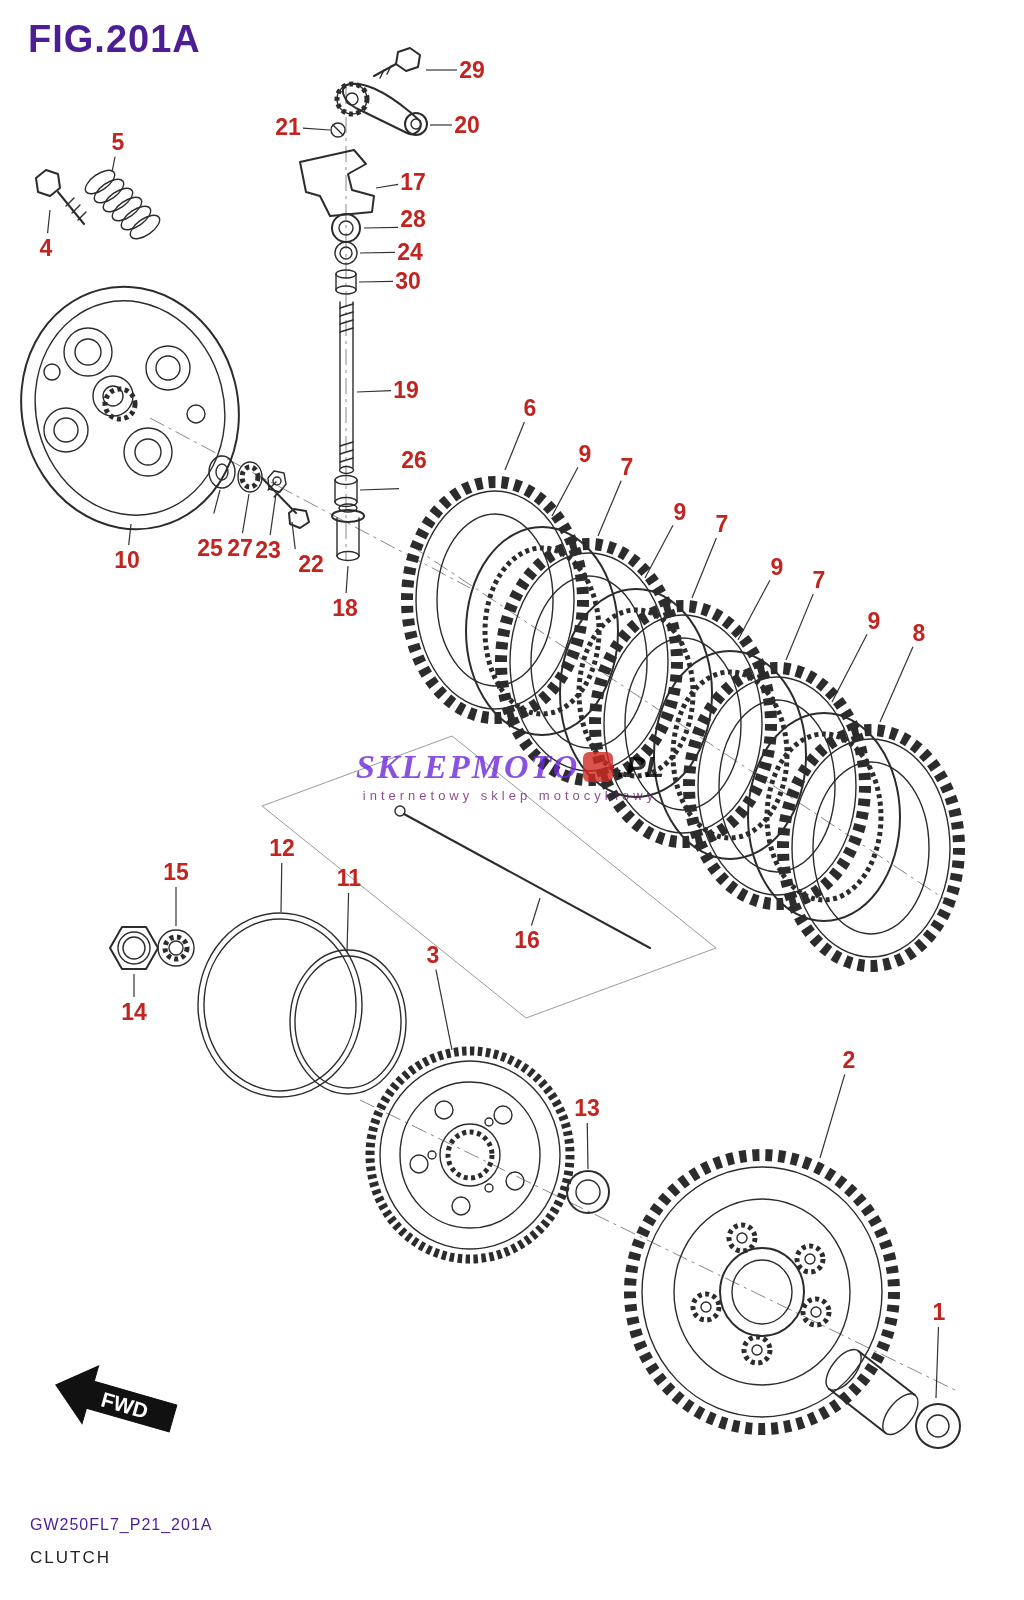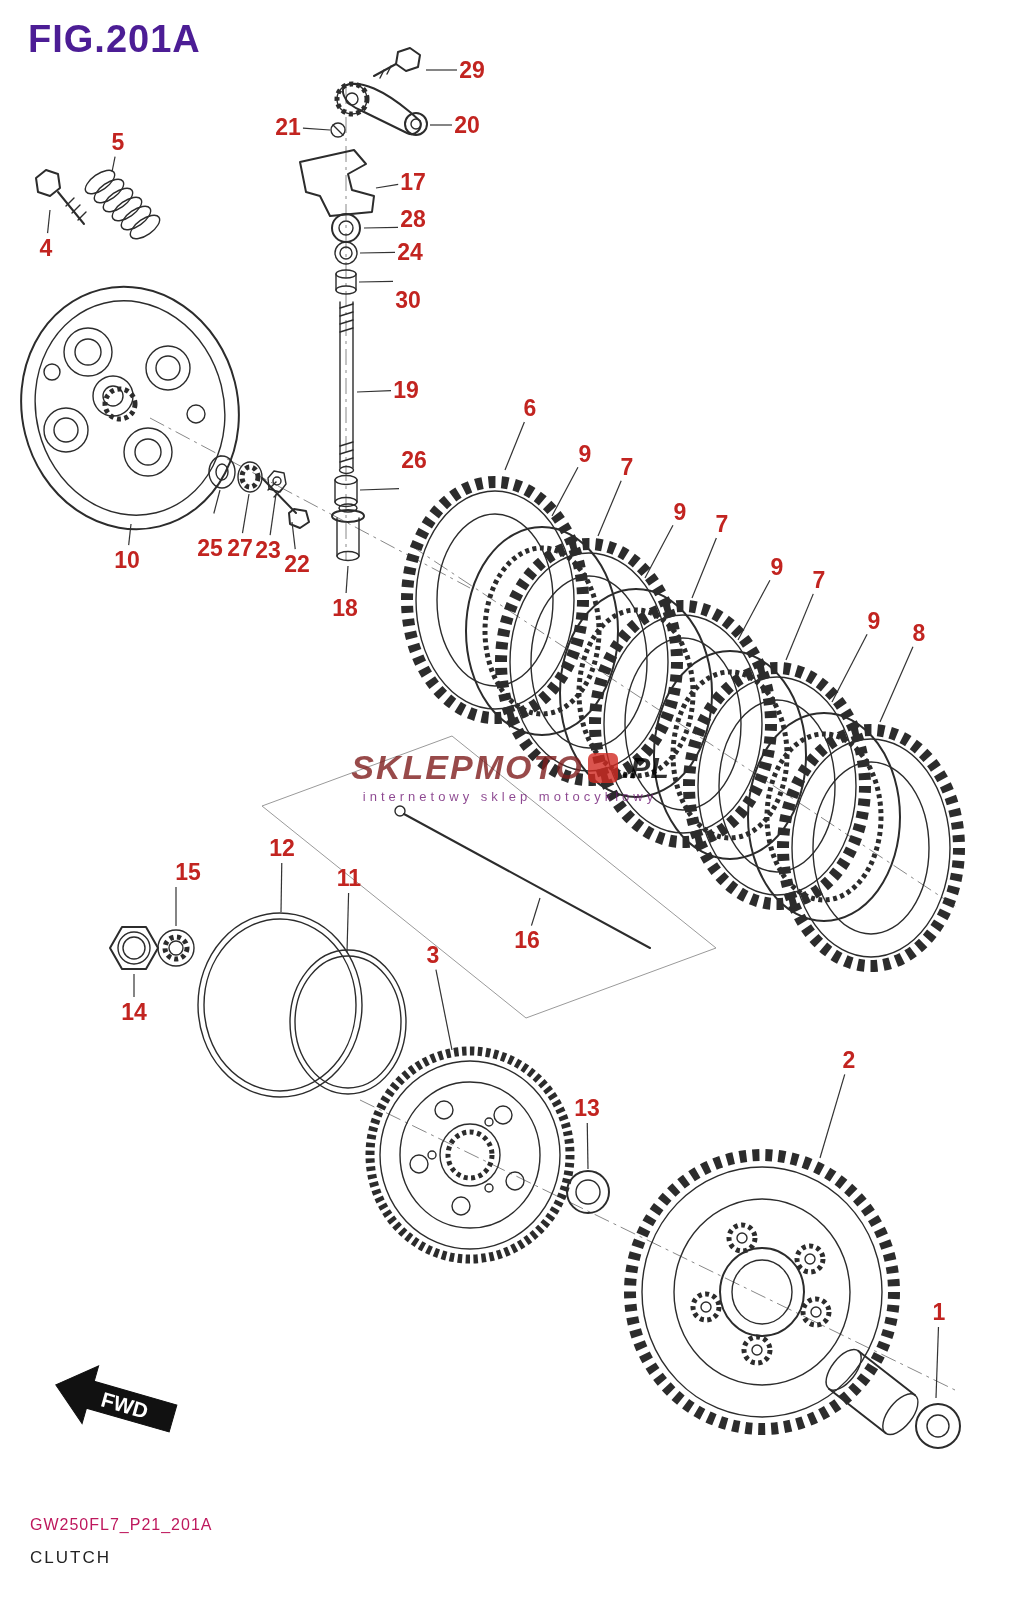--- a/index.html
+++ b/index.html
@@ -1,42 +1,42 @@
 <!DOCTYPE html>
 <html><head>
 <meta charset="utf-8">
 <style>
   html,body{margin:0;padding:0;background:#e8e8e8;}
   #page{position:relative;width:1024px;height:1600px;background:#ffffff;overflow:hidden;
         font-family:"Liberation Sans",sans-serif;margin:0 auto;}
   
   .fig-title{position:absolute;left:28px;top:18px;font-size:38px;font-weight:800;
              letter-spacing:1px;color:#4c1d95;}
-  .doc-code{position:absolute;left:30px;top:1516px;font-size:16px;color:#be185d;letter-spacing:1px;}
+  .doc-code{position:absolute;left:30px;top:1516px;font-size:16px;color:#4c1d95;letter-spacing:1px;}
   .doc-name{position:absolute;left:30px;top:1548px;font-size:17px;color:#222;letter-spacing:2px;}
   
   .callout{position:absolute;transform:translate(-50%,-50%);color:#c22420;
            font-size:23px;font-weight:bold;line-height:1;white-space:nowrap;}
   #callout-layer{position:absolute;inset:0;pointer-events:none;}
   #leader-layer{position:absolute;inset:0;pointer-events:none;}
   #leader-layer line{stroke:#333;stroke-width:1.2;}
   
   svg .ln{fill:none;stroke:#2c2c2c;stroke-width:2;stroke-linejoin:round;stroke-linecap:round;}
   svg .thin{stroke-width:1.4;}
   svg .teeth{fill:none;stroke:#2c2c2c;stroke-width:12;stroke-dasharray:7 6;}
   svg .teeth-fine{fill:none;stroke:#2c2c2c;stroke-width:9;stroke-dasharray:4.5 3.5;}
   svg .spline{fill:none;stroke:#2c2c2c;stroke-width:5;stroke-dasharray:4 3.5;}
   svg .axis{fill:none;stroke:#888;stroke-width:1;stroke-dasharray:16 5 3 5;}
   svg .guide{fill:none;stroke:#9a9a9a;stroke-width:1;}
   svg .fwd{fill:#111;stroke:#111;}
   svg .fwd-text{fill:#fff;font-family:"Liberation Sans",sans-serif;font-weight:bold;font-size:21px;}
   
   .watermark{position:absolute;left:300px;top:748px;width:420px;text-align:center;opacity:.8;}
   .wm-row{display:flex;align-items:center;justify-content:center;gap:4px;}
-  .wm-brand{font-size:34px;font-weight:bold;font-style:italic;color:#7f1d1d;letter-spacing:2px;}
+  .wm-brand{font-size:34px;font-weight:bold;font-style:italic;color:#6d28d9;letter-spacing:2px;font-family:Liberation Serif, serif;}
   .wm-badge{display:inline-block;width:30px;height:30px;background:#d22a22;border-radius:6px;}
   .wm-suffix{font-size:30px;font-weight:bold;font-style:italic;color:#000000;}
   .wm-tagline{margin-top:2px;font-size:13px;letter-spacing:4px;color:#701a75;}
 </style>
 </head>
 <body>
 
 <div id="page">
 
   
@@ -325,42 +325,42 @@
     </svg>
 
   
   <div id="callout-layer">
       <div class="callout" style="left: 472px; top: 70px;">29</div>
       <div class="callout" style="left: 288px; top: 127px;">21</div>
       <div class="callout" style="left: 467px; top: 125px;">20</div>
       <div class="callout" style="left: 413px; top: 182px;">17</div>
       <div class="callout" style="left: 413px; top: 219px;">28</div>
       <div class="callout" style="left: 410px; top: 252px;">24</div>
-      <div class="callout" style="left: 408px; top: 281px; margin-top: 19px;">30</div>
+      <div class="callout" style="left: 408px; top: 281px;">30</div>
       <div class="callout" style="left: 406px; top: 390px;">19</div>
       <div class="callout" style="left: 414px; top: 460px;">26</div>
       <div class="callout" style="left: 118px; top: 142px;">5</div>
       <div class="callout" style="left: 46px; top: 248px;">4</div>
       <div class="callout" style="left: 127px; top: 560px;">10</div>
       <div class="callout" style="left: 210px; top: 528px; margin-top: 20px;">25</div>
       <div class="callout" style="left: 240px; top: 548px;">27</div>
       <div class="callout" style="left: 268px; top: 550px;">23</div>
-      <div class="callout" style="left: 297px; top: 564px;">22</div>
+      <div class="callout" style="left: 311px; top: 564px;">22</div>
       <div class="callout" style="left: 345px; top: 608px;">18</div>
       <div class="callout" style="left: 530px; top: 408px;">6</div>
       <div class="callout" style="left: 585px; top: 454px;">9</div>
       <div class="callout" style="left: 627px; top: 467px;">7</div>
       <div class="callout" style="left: 680px; top: 512px;">9</div>
       <div class="callout" style="left: 722px; top: 524px;">7</div>
       <div class="callout" style="left: 777px; top: 567px;">9</div>
       <div class="callout" style="left: 819px; top: 580px;">7</div>
       <div class="callout" style="left: 874px; top: 621px;">9</div>
       <div class="callout" style="left: 919px; top: 633px;">8</div>
       <div class="callout" style="left: 527px; top: 940px;">16</div>
-      <div class="callout" style="left: 188px; top: 872px;">15</div>
+      <div class="callout" style="left: 176px; top: 872px;">15</div>
       <div class="callout" style="left: 282px; top: 848px;">12</div>
       <div class="callout" style="left: 349px; top: 878px;">11</div>
       <div class="callout" style="left: 134px; top: 1012px;">14</div>
       <div class="callout" style="left: 433px; top: 955px;">3</div>
       <div class="callout" style="left: 587px; top: 1108px;">13</div>
       <div class="callout" style="left: 849px; top: 1060px;">2</div>
       <div class="callout" style="left: 939px; top: 1312px;">1</div>
     </div>
 
   

